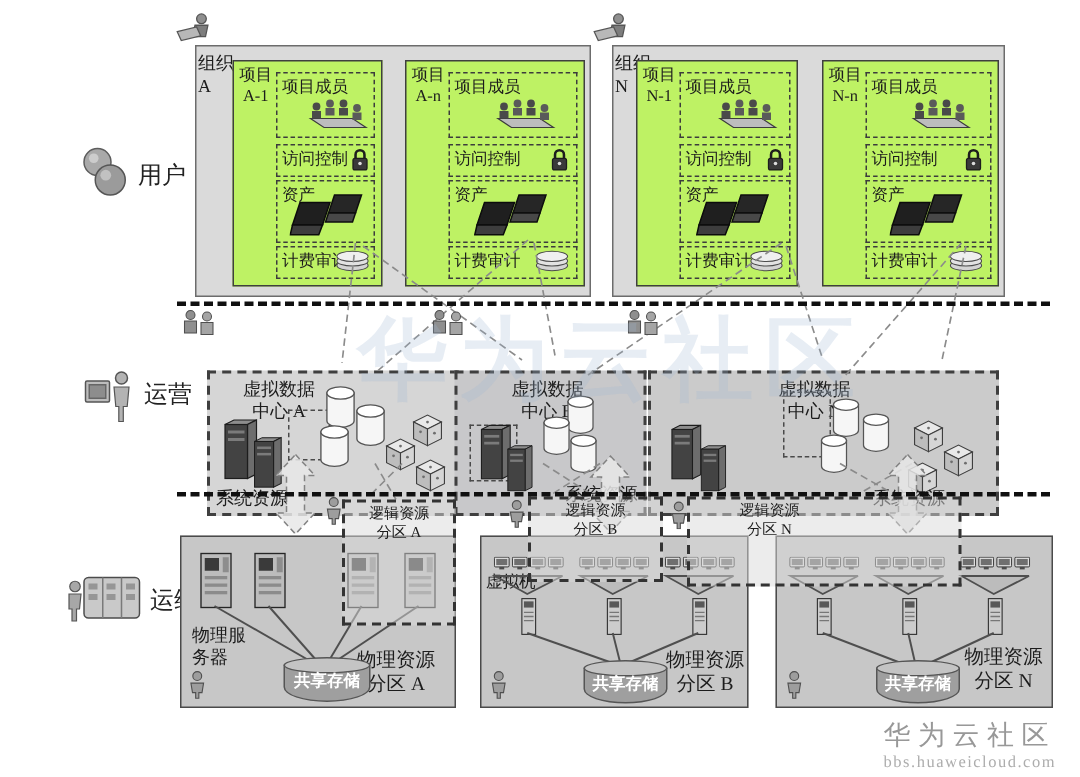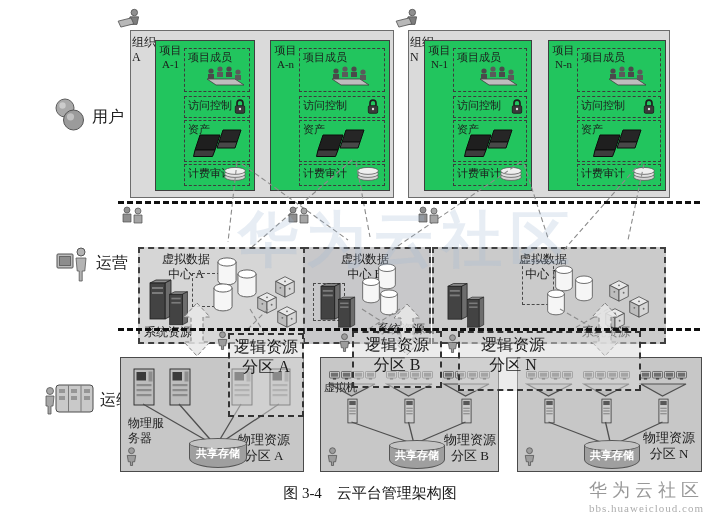--- a/index.html
+++ b/index.html
@@ -4,38 +4,38 @@
 <style>
   html,body{margin:0;padding:0;background:#ffffff;}
   #stage{position:relative;width:720px;height:518px;background:#ffffff;overflow:hidden;
          font-family:"Liberation Serif",serif;color:#1c1c1c;}
   .abs{position:absolute;}
   .pre{white-space:pre-line;line-height:1.25;}
   .lane-label{font-size:16px;color:#222;}
   
   .org{position:absolute;background:#dadada;border:1px solid #6c6c6c;}
   .org-name{position:absolute;left:1px;top:4px;width:26px;text-align:left;font-size:12px;}
-  .project{position:absolute;background:#22c55e;border:1px solid #3f3f3f;}
+  .project{position:absolute;background:#bef264;border:1px solid #3f3f3f;}
   .p-name{position:absolute;left:1px;top:3px;width:27px;text-align:center;font-size:11px;}
   .sec{position:absolute;left:28px;right:4px;border:1px dashed #3c3c3c;font-size:11px;}
   .sec .t{position:absolute;left:3px;top:1px;}
   .sec-members{top:7px;height:42px;}
   .sec-access{top:55px;height:20px;}
   .sec-assets{top:79px;height:40px;}
   .sec-billing{top:123px;height:20px;}
   
   .dc{position:absolute;border:2px dashed #3f3f3f;margin-top:32px;}
   .dc-name{position:absolute;font-size:12px;text-align:center;}
   .dc-res{position:absolute;font-size:12px;}
   .deco-dash{position:absolute;border:1px dashed #4a4a4a;}
   
   .pp{position:absolute;background:#c7c7c7;border:1px solid #4a4a4a;}
   .pp-name{position:absolute;font-size:13px;text-align:center;}
   .lp{position:absolute;border:2px dashed #333;background:rgba(218,218,218,0.5);z-index:6;}
-  .lp-name{position:absolute;font-size:16px;text-align:center;width:100%;top:2px;}
+  .lp-name{position:absolute;font-size:10px;text-align:center;width:100%;top:2px;}
   .vm-label{position:absolute;font-size:11px;margin-top:20px;}
   .vm-group{position:absolute;display:flex;gap:1px;z-index:6;}
   .storage{position:absolute;z-index:7;}
   .storage .body{position:absolute;left:0;top:5px;width:100%;bottom:0;background:#9f9f9f;
                  border:1px solid #555;border-radius:0 0 50% 50% / 0 0 40% 40%;box-sizing:border-box;}
   .storage .top{position:absolute;left:0;top:0;width:100%;height:11px;background:#c4c4c4;
                 border:1px solid #555;border-radius:50%;box-sizing:border-box;}
   .storage .lbl{position:absolute;left:0;top:8px;width:100%;text-align:center;color:#ffffff;
                 font-size:11px;font-weight:bold;z-index:2;}
   .divider{position:absolute;left:118px;width:582px;border-top:3px dashed #101010;z-index:8;}
@@ -625,20 +625,19 @@
       <line x1="408.5" y1="422" x2="414" y2="444"></line>
       <line x1="465.5" y1="422" x2="414" y2="444"></line>
       <line x1="548.5" y1="422" x2="611" y2="446"></line>
       <line x1="605.5" y1="422" x2="611" y2="446"></line>
       <line x1="662.5" y1="422" x2="611" y2="446"></line>
     </g>
   </svg>
 
   <div class="bgwm" style="left:238px;top:200px;">华为云社区</div>
 
-  <div class="caption" style="left:230px;top:484px;width:280px;">图 3-4　云平台管理架构图</div>
 
   <div class="sitewm" style="right:16px;bottom:4px;">
     <div class="b">华为云社区</div>
     <div class="u">bbs.huaweicloud.com</div>
   </div>
 
 </div>
 
 </body></html>

